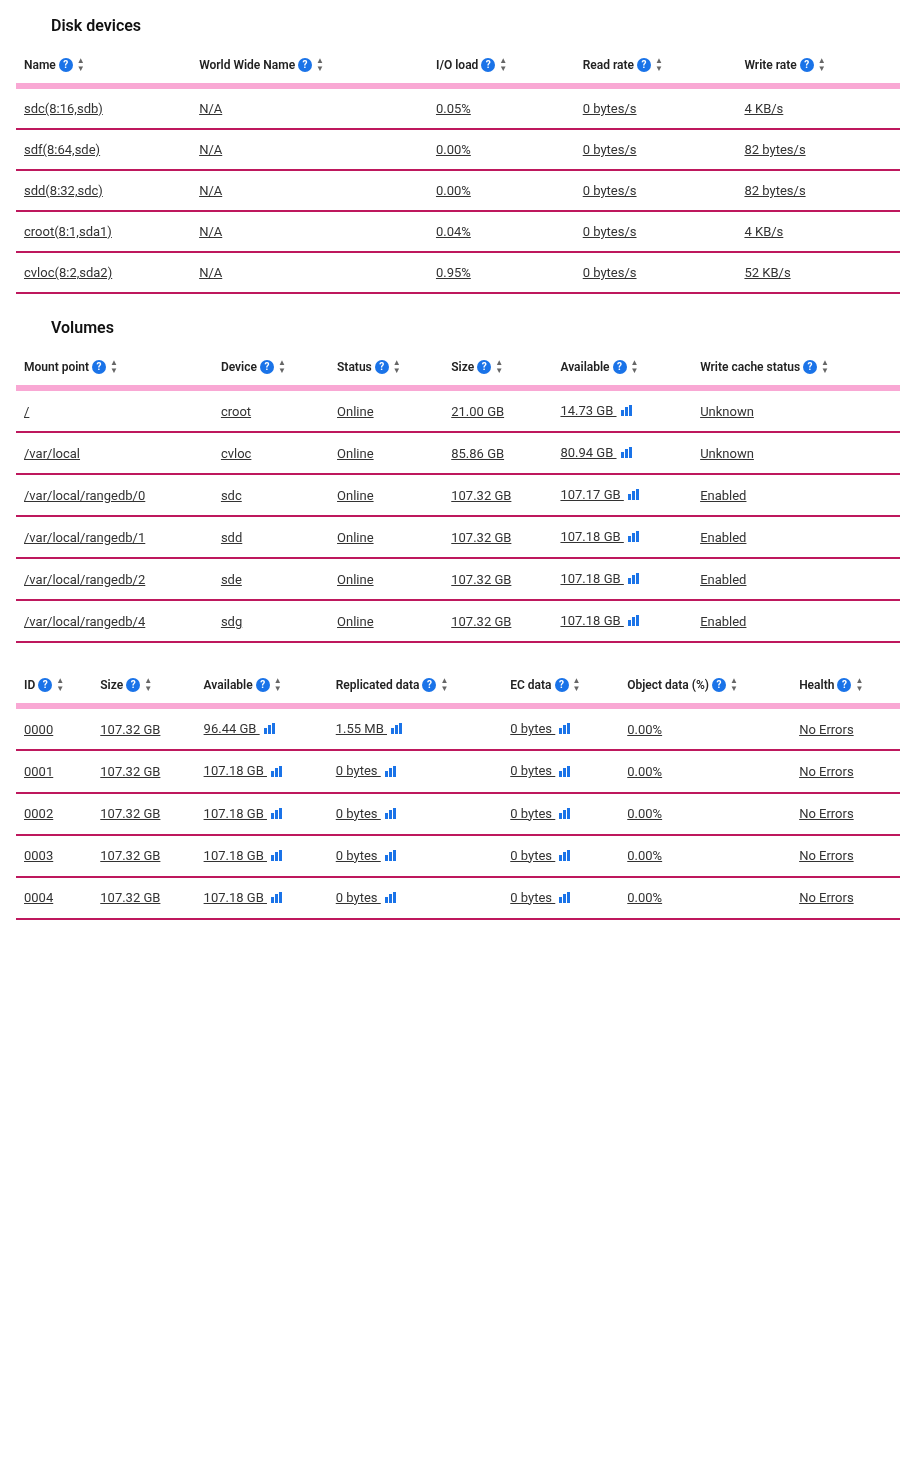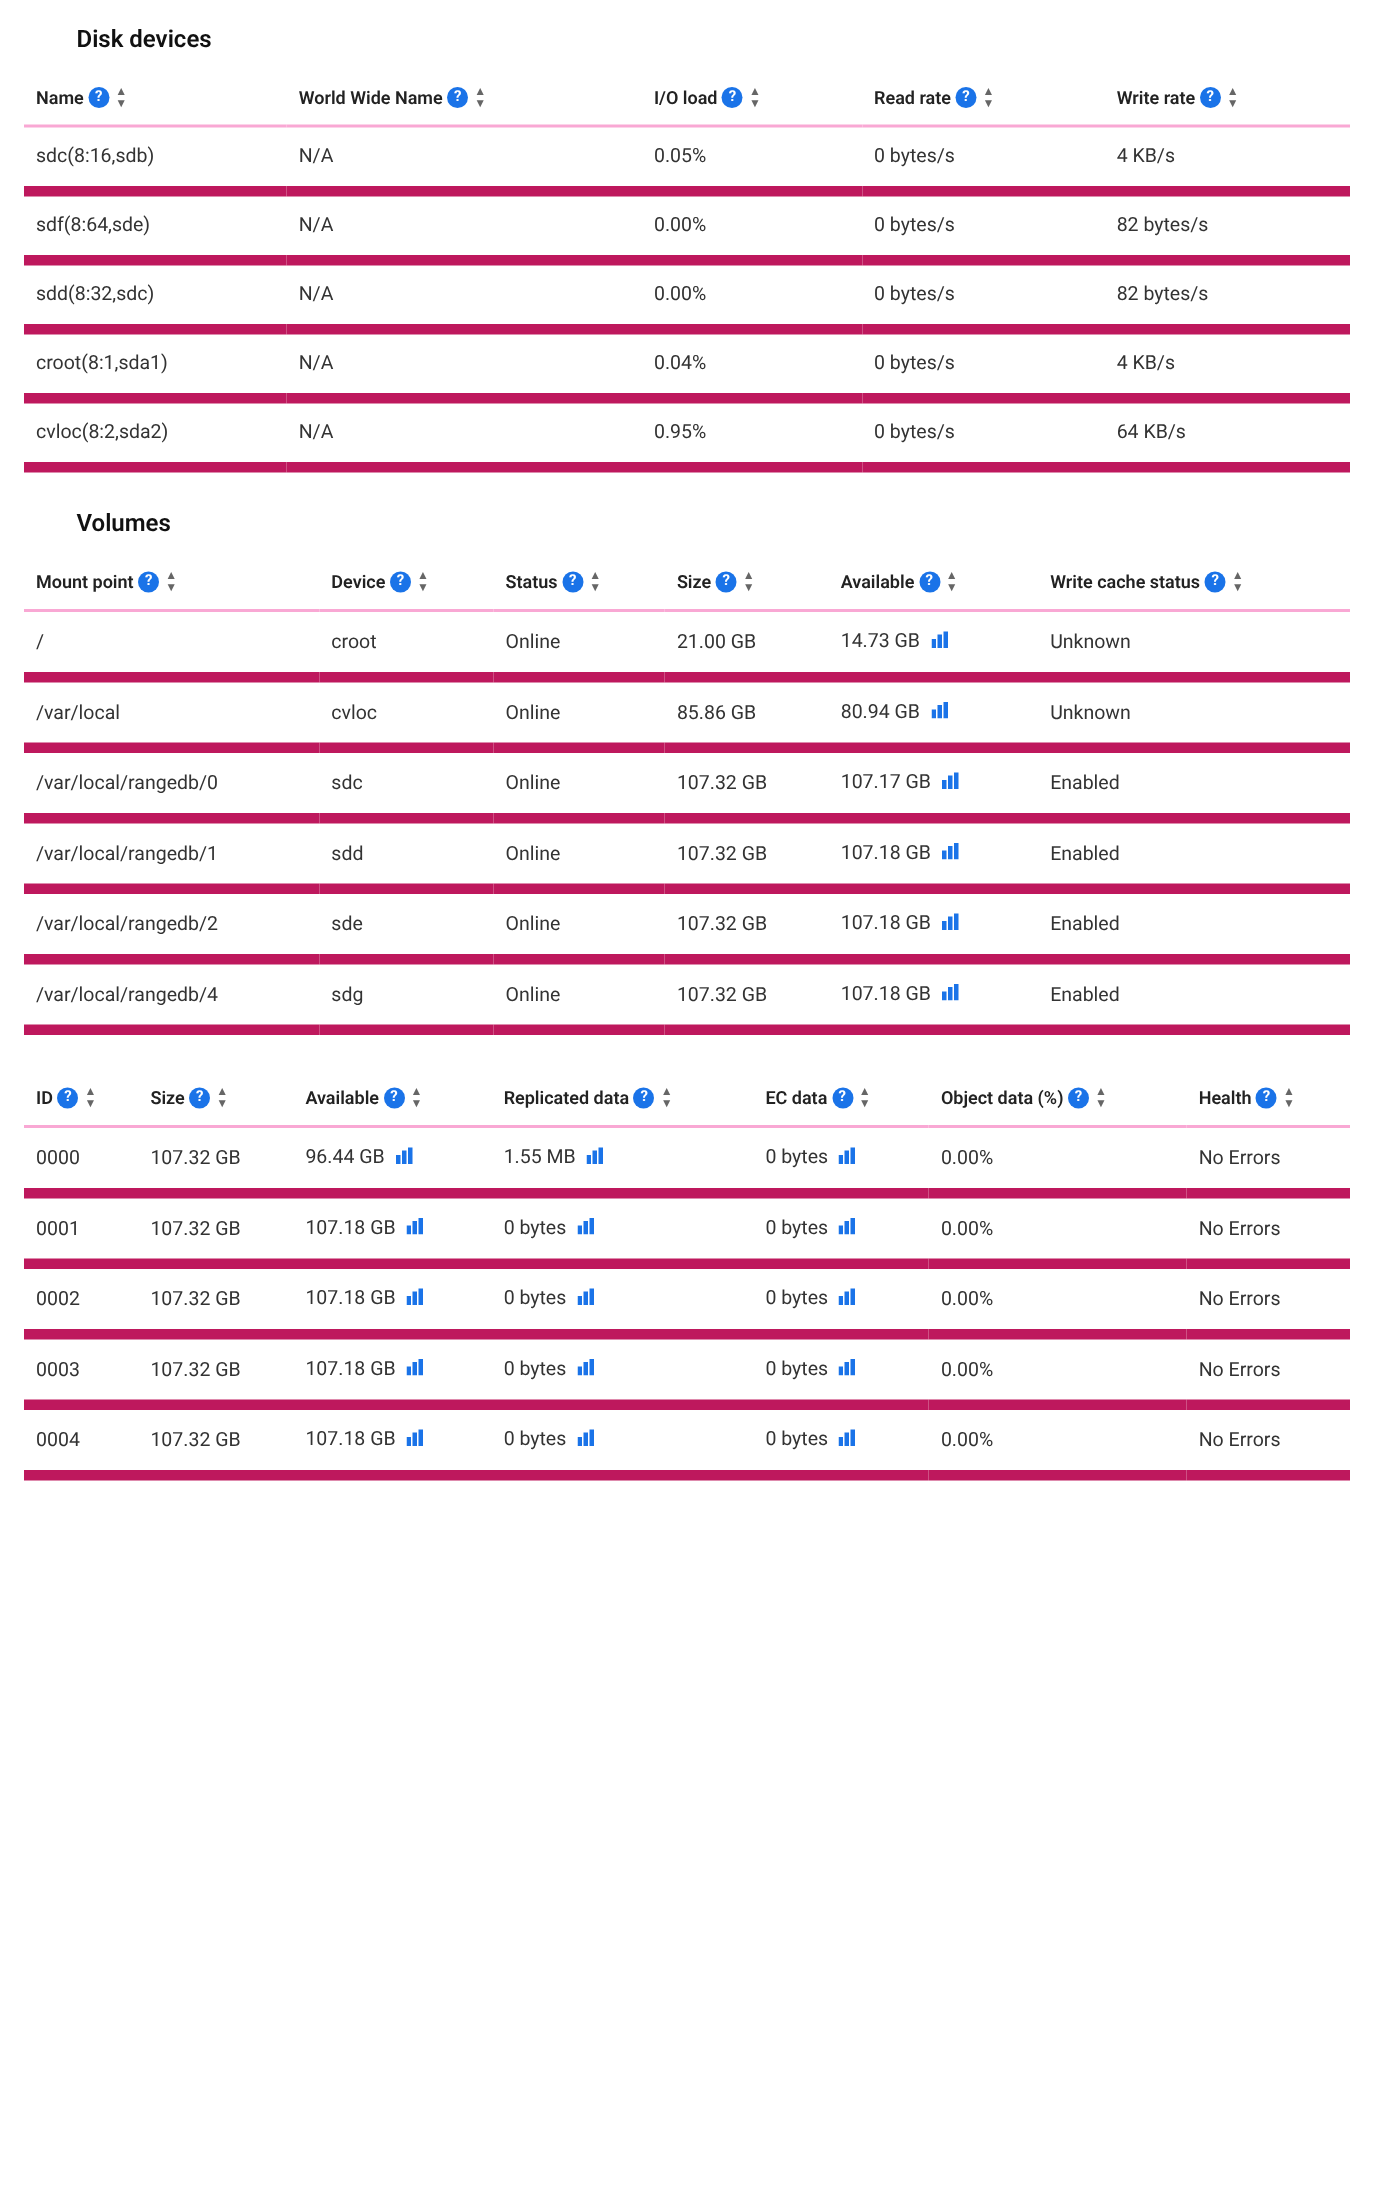--- a/index.html
+++ b/index.html
@@ -17,24 +17,25 @@
       margin-bottom: 12px;
       margin-top: 20px;
     }
     .section-title:first-child { margin-top: 0; margin-left: 35px; }
     table {
       width: 100%;
       border-collapse: collapse;
       margin-bottom: 24px;
     }
     thead tr {
-      border-bottom: 2px solid #f9a8d4;
+      border-bottom: 6px solid #f9a8d4;
     }
     tbody tr {
-      border-bottom: 7px solid #be185d;
+      border-bottom: 2px solid #be185d;
+      text-decoration: underline;
     }
     th {
       text-align: left;
       padding: 10px 8px;
       font-weight: 600;
       font-size: 12px;
       color: #222;
       white-space: nowrap;
     }
     td {
@@ -171,21 +172,21 @@
     <td>N/A</td>
     <td>0.04%</td>
     <td>0 bytes/s</td>
     <td>4 KB/s</td>
   </tr>
         <tr>
     <td>cvloc(8:2,sda2)</td>
     <td>N/A</td>
     <td>0.95%</td>
     <td>0 bytes/s</td>
-    <td>64 KB/s</td>
+    <td>52 KB/s</td>
   </tr>
       </tbody>
   </table>
 </div>
 
 <div>
   <div class="section-title">Volumes</div>
   <table>
     <thead>
       <tr>

